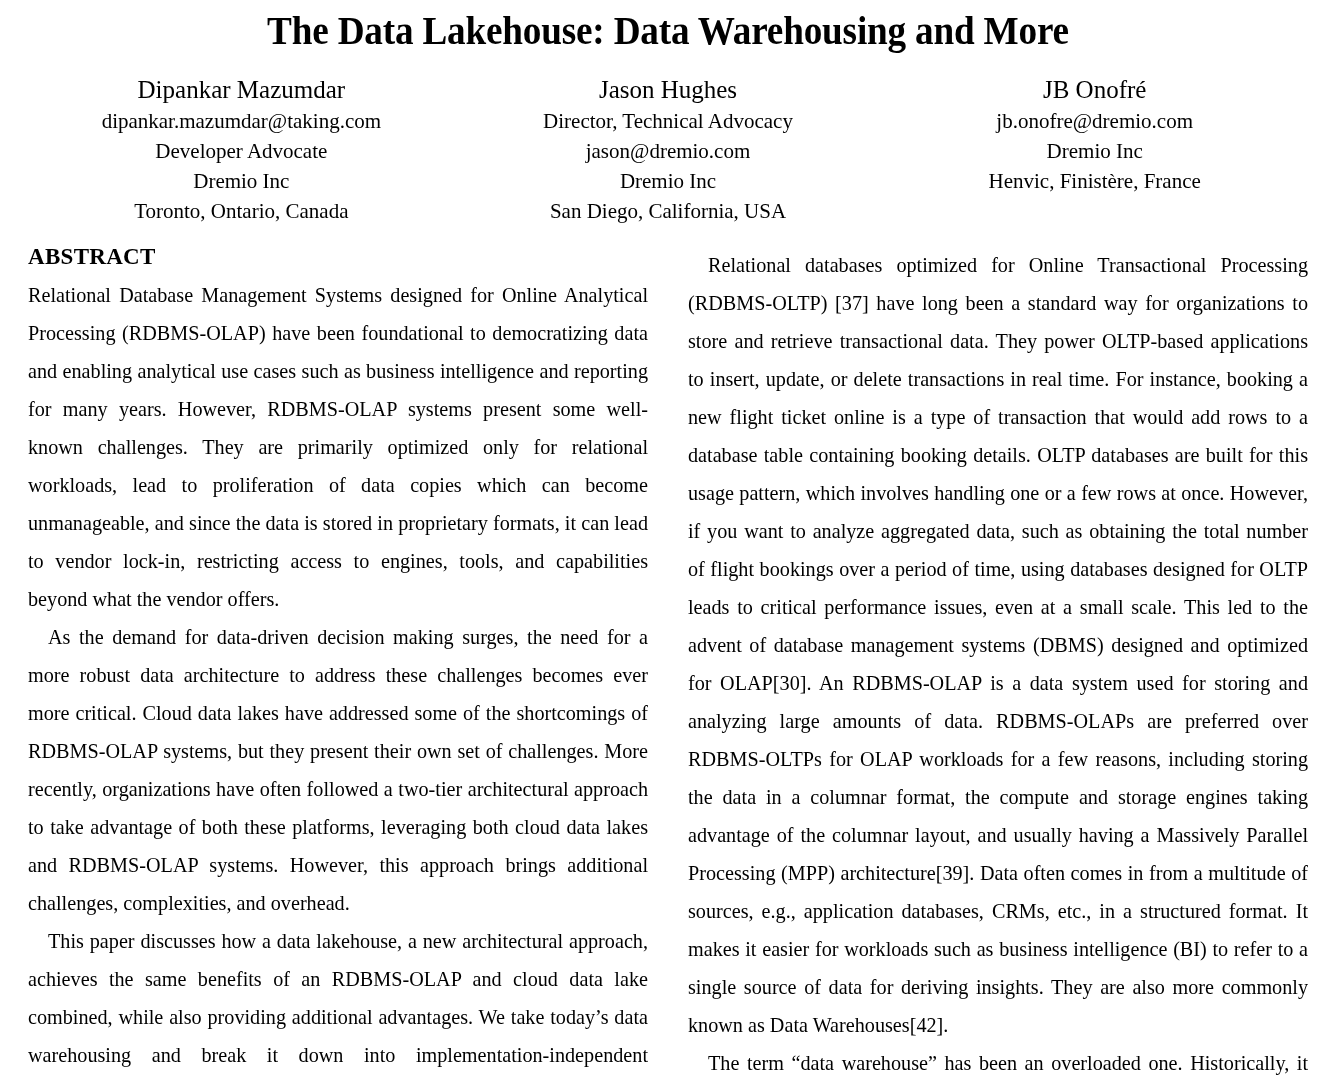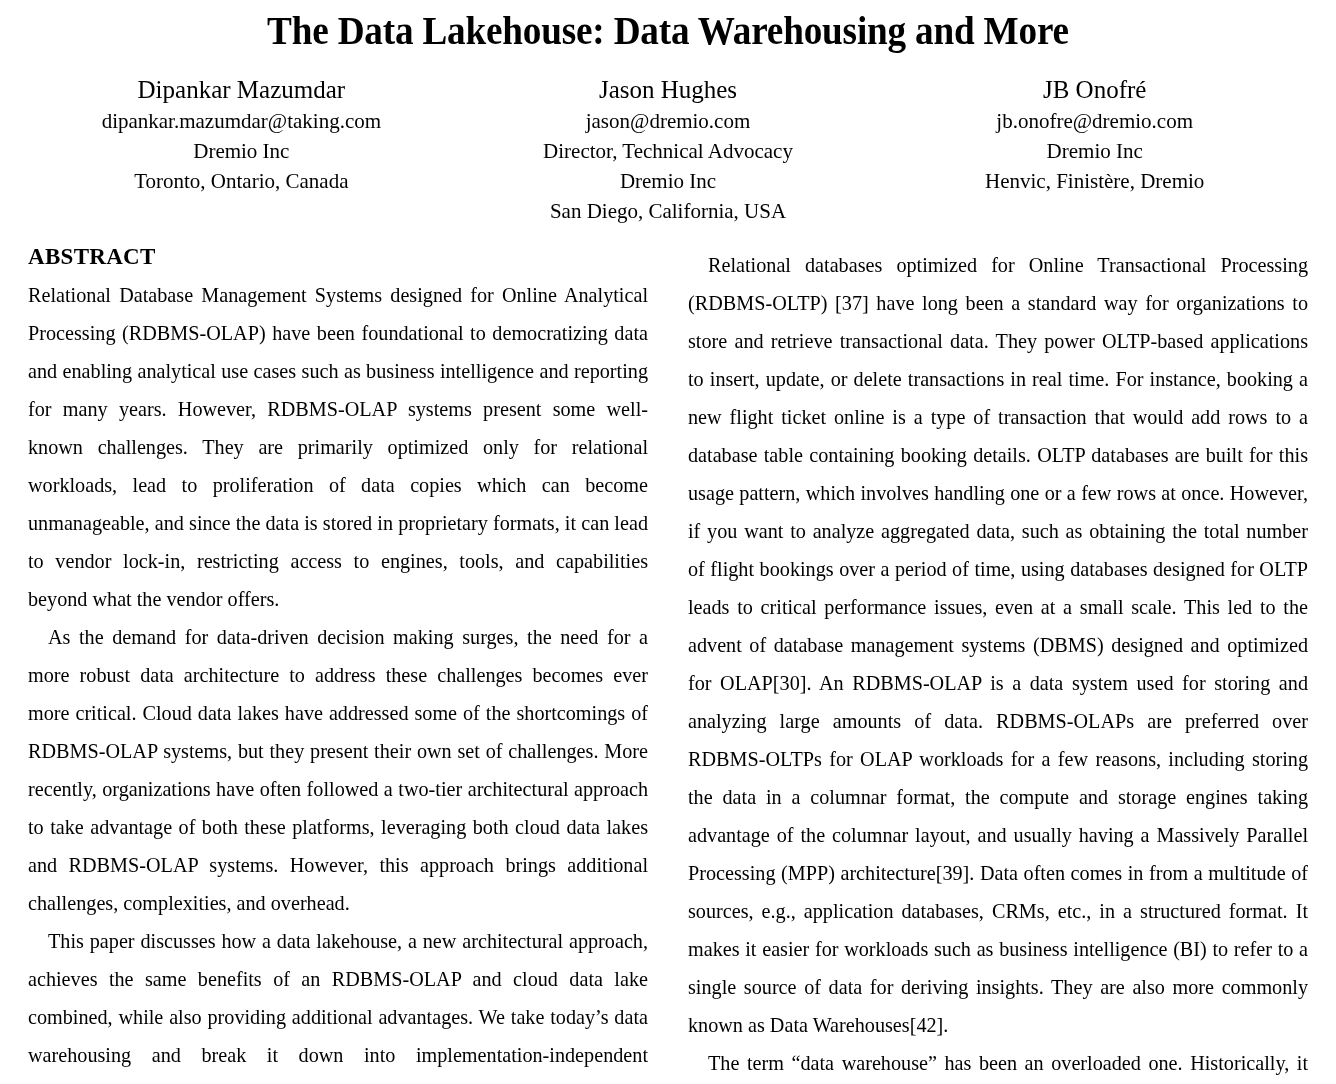--- a/index.html
+++ b/index.html
@@ -105,37 +105,38 @@
 
 <div class="page">
 
   <h1 class="paper-title">The Data Lakehouse: Data Warehousing and More</h1>
 
   <div class="authors">
 
     <div class="author-block">
       <div class="author-name">Dipankar Mazumdar</div>
       <div class="author-line">dipankar.mazumdar@taking.com</div>
+      <div class="author-line">Developer Advocate</div>
       <div class="author-line">Dremio Inc</div>
       <div class="author-line">Toronto, Ontario, Canada</div>
     </div>
 
     <div class="author-block">
       <div class="author-name">Jason Hughes</div>
+      <div class="author-line">Director, Technical Advocacy</div>
       <div class="author-line">jason@dremio.com</div>
-      <div class="author-line">Director, Technical Advocacy</div>
       <div class="author-line">Dremio Inc</div>
       <div class="author-line">San Diego, California, USA</div>
     </div>
 
     <div class="author-block">
       <div class="author-name">JB Onofré</div>
       <div class="author-line">jb.onofre@dremio.com</div>
       <div class="author-line">Dremio Inc</div>
-      <div class="author-line">Henvic, Finistère, Dremio</div>
+      <div class="author-line">Henvic, Finistère, France</div>
     </div>
 
   </div>
 
   <div class="columns">
 
     <div class="col col-left">
       <h2 class="section-heading">ABSTRACT</h2>
       <p class="body-par">Relational Database Management Systems designed for Online Analytical Processing (RDBMS-OLAP) have been foundational to democratizing data and enabling analytical use cases such as business intelligence and reporting for many years. However, RDBMS-OLAP systems present some well-known challenges. They are primarily optimized only for relational workloads, lead to proliferation of data copies which can become unmanageable, and since the data is stored in proprietary formats, it can lead to vendor lock-in, restricting access to engines, tools, and capabilities beyond what the vendor offers.</p>
       <p class="body-par indent">As the demand for data-driven decision making surges, the need for a more robust data architecture to address these challenges becomes ever more critical. Cloud data lakes have addressed some of the shortcomings of RDBMS-OLAP systems, but they present their own set of challenges. More recently, organizations have often followed a two-tier architectural approach to take advantage of both these platforms, leveraging both cloud data lakes and RDBMS-OLAP systems. However, this approach brings additional challenges, complexities, and overhead.</p>

